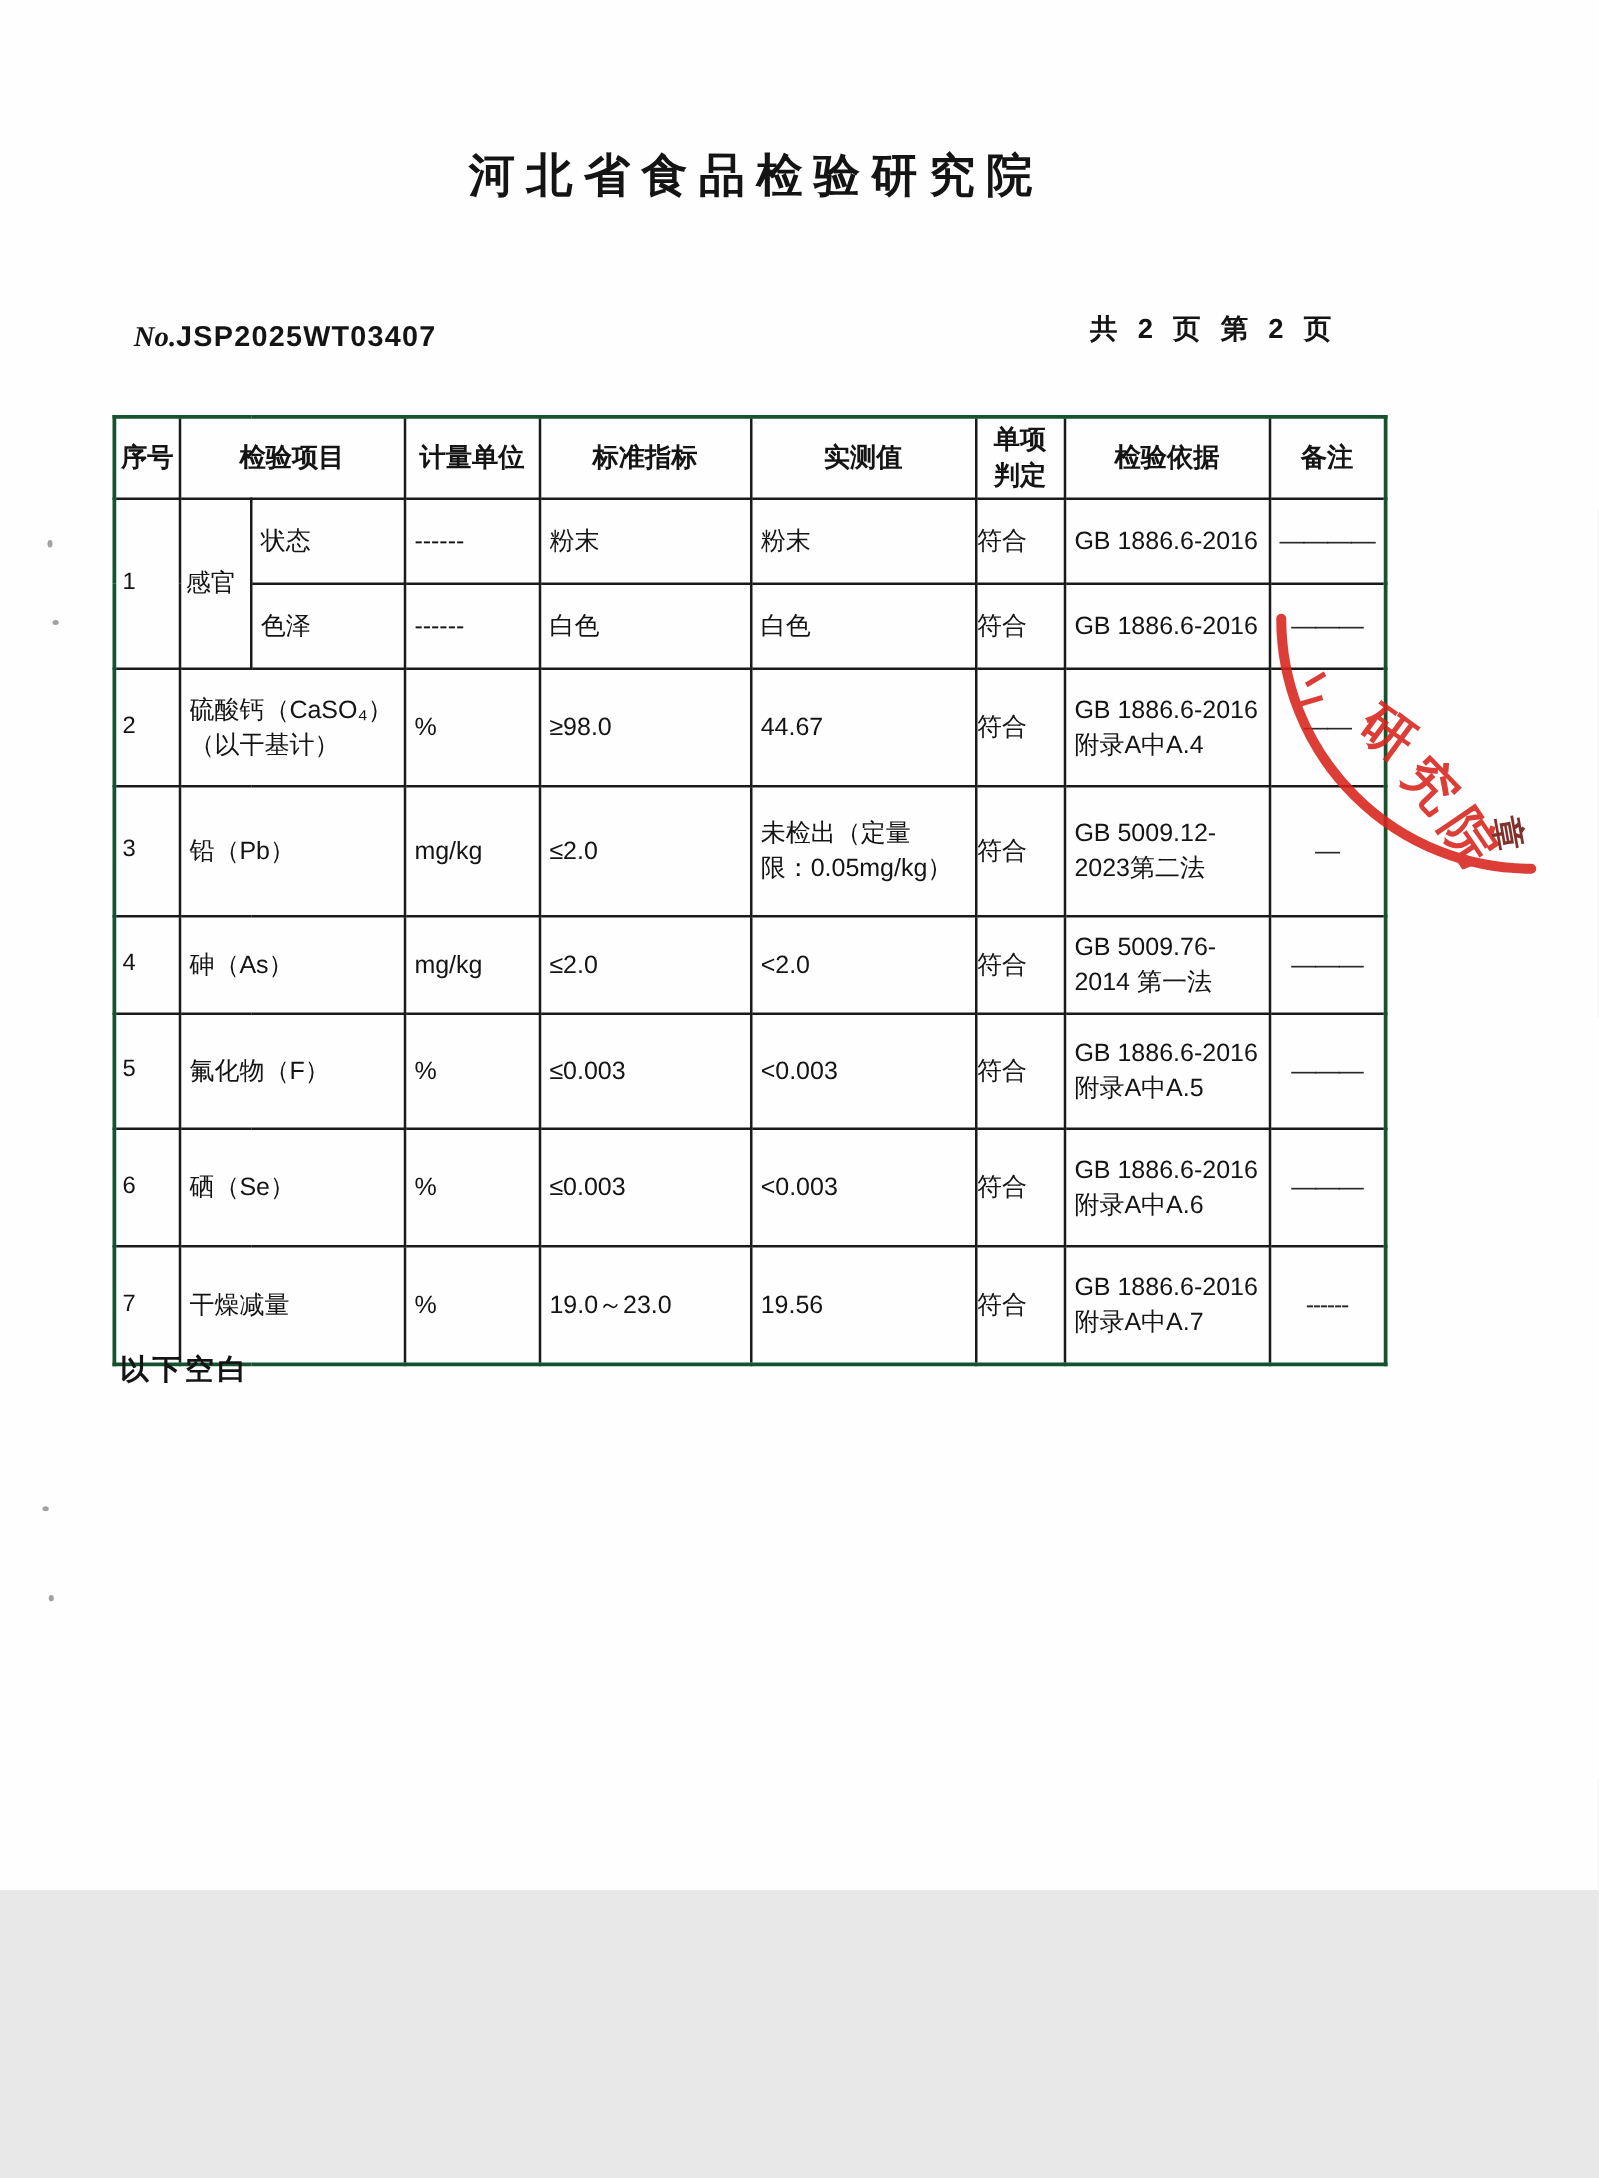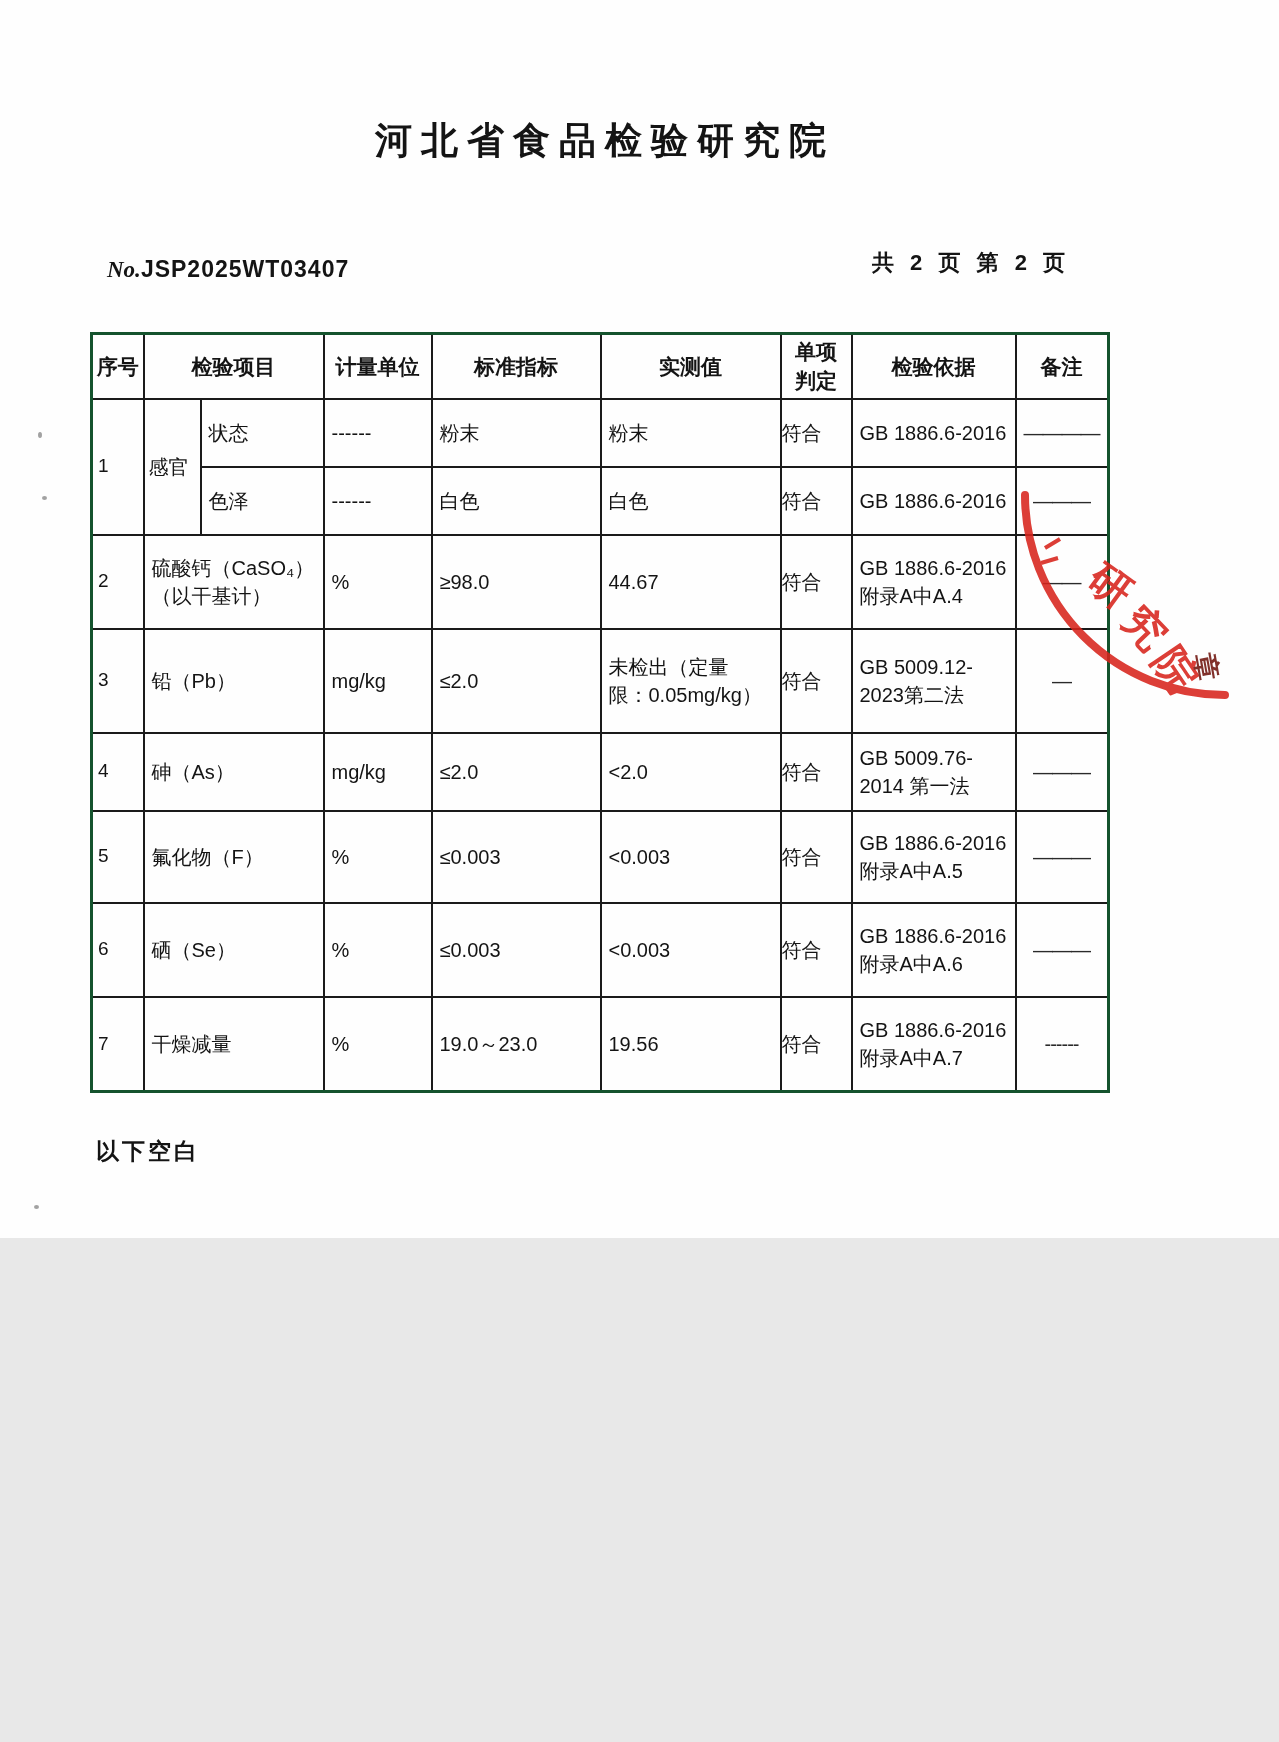--- a/index.html
+++ b/index.html
@@ -1,17 +1,17 @@
 <!DOCTYPE html>
 <html><head>
 <meta charset="utf-8">
 <style>
   html,body { margin:0; padding:0; background:#e8e8e8; }
   .page {
-    position:relative; width:1279px; height:1238px; margin:0 auto;
+    position:relative; width:1279px; height:1512px; margin:0 auto;
     background:#fefefe; overflow:hidden;
     font-family:"Liberation Sans", sans-serif; color:#141414;
   }
   .org-title {
     position:absolute; top:116px; left:0; width:1210px; text-align:center;
     font-family:"Liberation Serif", serif; font-weight:700;
     font-size:37px; letter-spacing:9px;
   }
   .title-row {
     position:absolute; top:176px; left:0; width:1210px; text-align:center;
@@ -44,21 +44,21 @@
     white-space:pre-line; overflow:hidden;
   }
   .report-table td.hdr {
     text-align:center; font-weight:700; font-size:21px; padding:2px 2px;
   }
   .report-table td.num { padding-left:5px; font-size:19px; }
   .report-table td.group { text-align:left; padding:14px 4px; }
   .report-table td.judg { padding-left:0; }
   .report-table td.remark { text-align:center; letter-spacing:-1px; color:#2a2a2a; }
   .below-blank {
-    position:absolute; left:96px; top:1136px;
+    position:absolute; left:96px; top:1080px;
     font-size:23px; font-weight:700; letter-spacing:3px;
   }
   .stamp-svg { position:absolute; left:990px; top:430px; pointer-events:none; }
   .speck { position:absolute; background:#555; border-radius:50%; opacity:.55; }
 </style>
 </head>
 <body>
 
 <div class="page">
 

